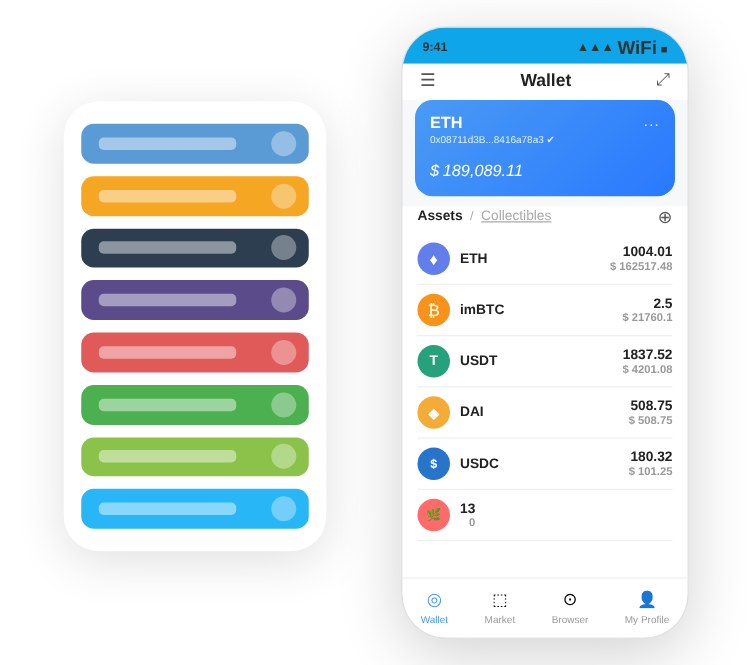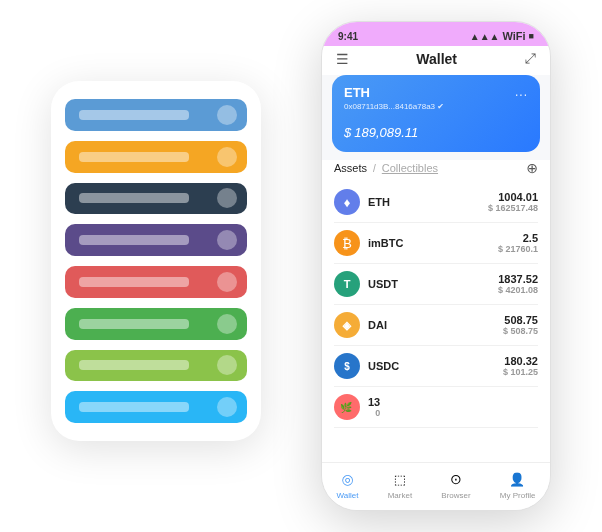--- a/index.html
+++ b/index.html
@@ -88,21 +88,21 @@
       box-shadow: 0 12px 50px rgba(0,0,0,0.18);
       z-index: 2;
       overflow: hidden;
       border: 1.5px solid #e0e0e0;
       display: flex;
       flex-direction: column;
     }
 
     
     .status-bar {
-      background: #f0abfc;
+      background: #0ea5e9;
       padding: 8px 16px 4px;
       display: flex;
       justify-content: space-between;
       align-items: center;
       font-size: 10px;
       font-weight: 600;
       color: #333;
     }
 
     .status-icons {
@@ -189,21 +189,21 @@
     }
 
     .tabs-left {
       display: flex;
       align-items: center;
       gap: 6px;
     }
 
     .tab-active {
       font-size: 11px;
-      font-weight: 400;
+      font-weight: 700;
       color: #222;
     }
 
     .tab-sep {
       font-size: 10px;
       color: #aaa;
     }
 
     .tab-inactive {
       font-size: 11px;
@@ -353,21 +353,21 @@
       <div class="card-icon"></div>
     </div>
   </div>
 
   <div class="main-phone">
 
     <div class="status-bar">
       <span>9:41</span>
       <div class="status-icons">
         <span>▲▲▲</span>
-        <span style="font-size:11px">WiFi</span>
+        <span style="font-size:15px">WiFi</span>
         <span style="font-size:9px">■</span>
       </div>
     </div>
 
     <div class="phone-header">
       <span class="hamburger-icon">☰</span>
       <span class="header-title">Wallet</span>
       <span class="expand-icon">⤢</span>
     </div>
 

